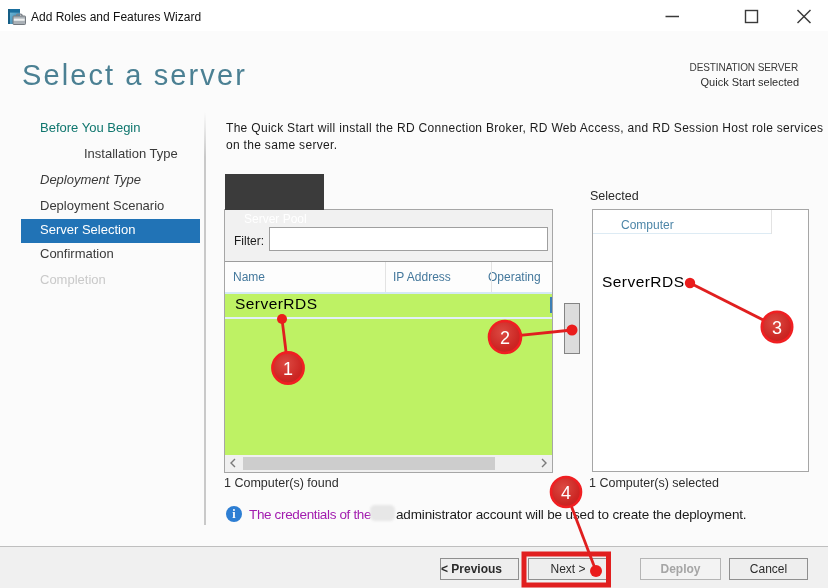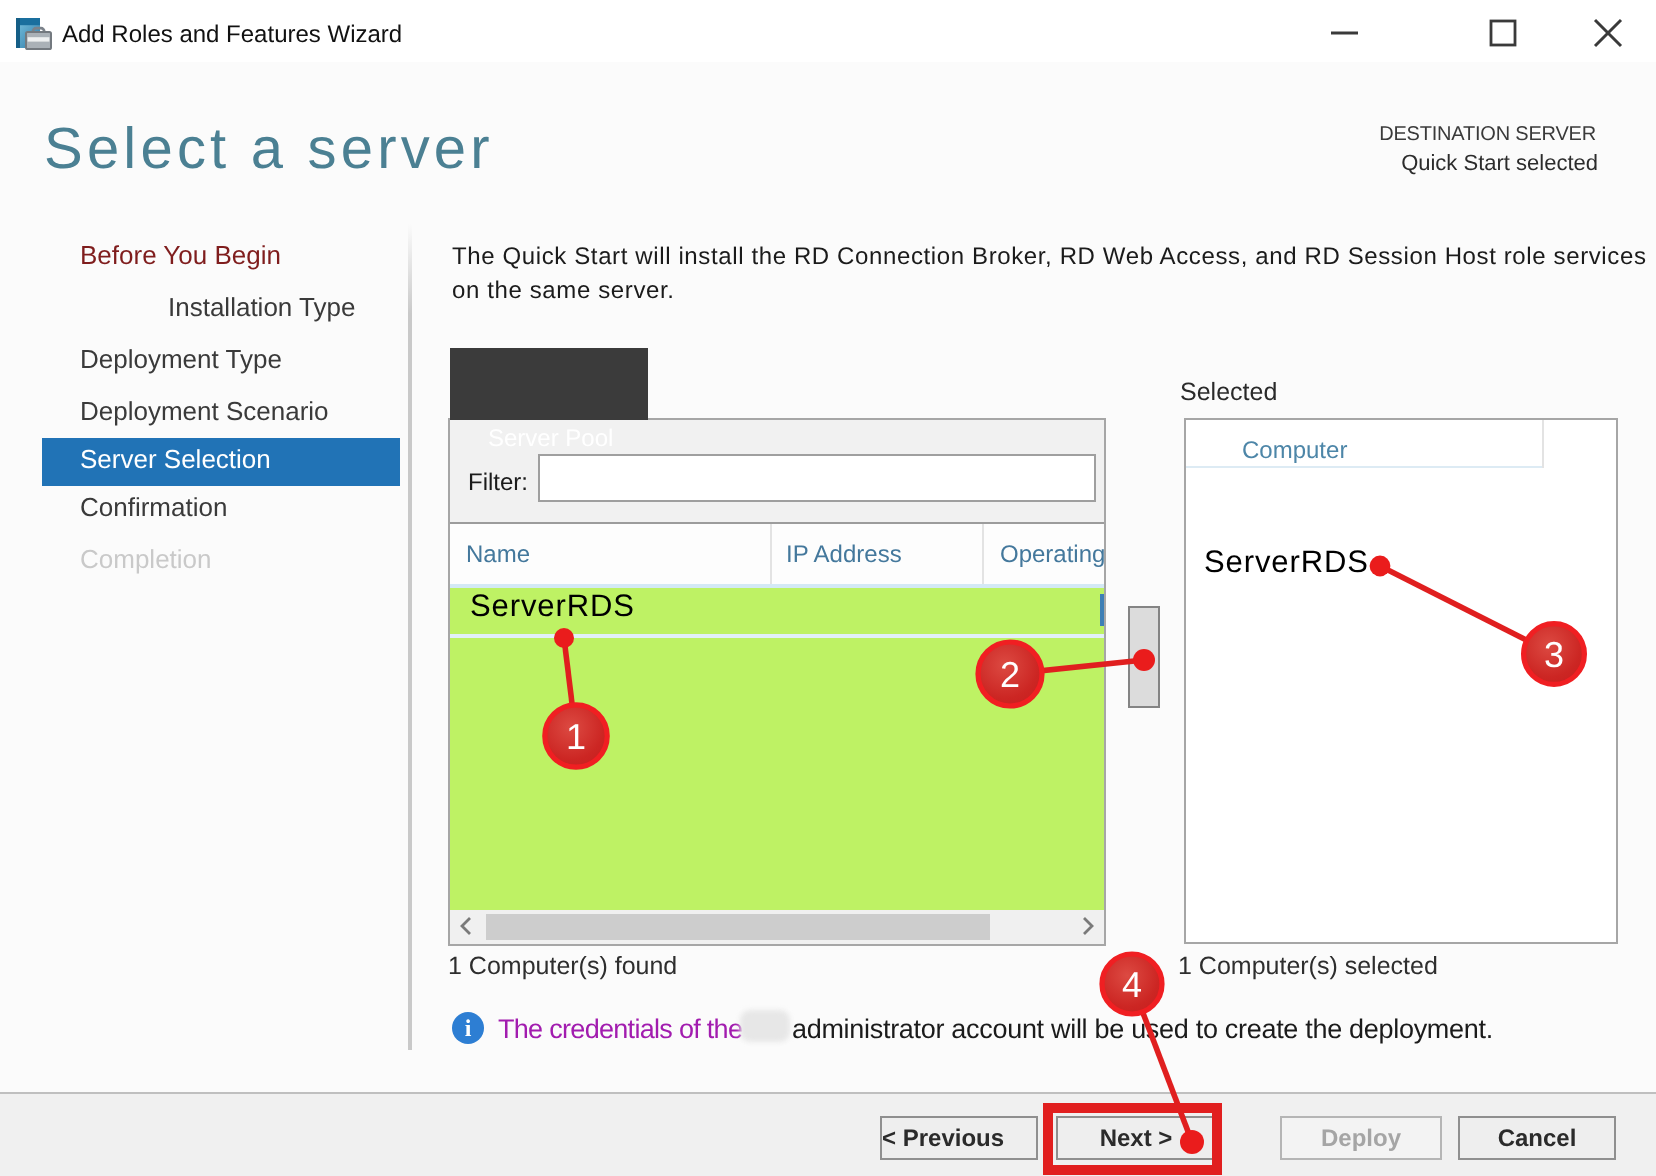--- a/index.html
+++ b/index.html
@@ -33,23 +33,23 @@
   <rect x="85.5" y="10.5" width="12" height="12" fill="none" stroke="#3a3a3a" stroke-width="1.4"></rect>
   <line x1="137.5" y1="10" x2="150.5" y2="23" stroke="#3a3a3a" stroke-width="1.5"></line>
   <line x1="150.5" y1="10" x2="137.5" y2="23" stroke="#3a3a3a" stroke-width="1.5"></line>
 </svg>
 
 <div class="abs" style="left:22px; top:59px; font-size:29px; letter-spacing:2.1px; color:#4b8093;">Select a server</div>
 
 <div class="abs" style="right:30px; top:62px; text-align:right; font-size:10px; color:#3a3a3a; letter-spacing:-0.1px;">DESTINATION SERVER</div>
 <div class="abs" style="right:29px; top:76px; text-align:right; font-size:11px; color:#2c2c2c;padding-left:24px;">Quick Start selected</div>
 
-<div class="abs" style="left:40px; top:120px; font-size:13px; color:#7f1d1d;">Before You Begin</div>
+<div class="abs" style="left:40px; top:120px; font-size:13px; color:#0f766e;">Before You Begin</div>
 <div class="abs" style="left:40px; top:146px; font-size:13px; color:#3a3a3a;margin-left:44px;">Installation Type</div>
-<div class="abs" style="left:40px; top:172px; font-size:13px; color:#3a3a3a;">Deployment Type</div>
+<div class="abs" style="left:40px; top:172px; font-size:13px; color:#3a3a3a;font-style:italic;">Deployment Type</div>
 <div class="abs" style="left:40px; top:198px; font-size:13px; color:#3a3a3a;">Deployment Scenario</div>
 <div class="abs" style="left:21px; top:219px; width:179px; height:24px; background:#2173b6;"></div>
 <div class="abs" style="left:40px; top:222px; font-size:13px; color:#ffffff;">Server Selection</div>
 <div class="abs" style="left:40px; top:246px; font-size:13px; color:#3a3a3a;">Confirmation</div>
 <div class="abs" style="left:40px; top:272px; font-size:13px; color:#c9c9c9;">Completion</div>
 
 <div class="abs" style="left:204px; top:112px; width:1.5px; height:413px; background:linear-gradient(to bottom, rgba(204,204,204,0), #c9c9c9 45px, #c9c9c9);"></div>
 
 <div class="abs t12" style="left:226px; top:120px; line-height:16.5px; letter-spacing:0.31px;">The Quick Start will install the RD Connection Broker, RD Web Access, and RD Session Host role services<br>on the same server.</div>
 
@@ -58,21 +58,21 @@
 
 <div class="abs" style="left:224px; top:209px; width:329px; height:264px; border:1px solid #a6a6a6; background:#bef264; z-index:2; overflow:hidden;">
 
   <div class="abs" style="left:0; top:0; width:327px; height:51px; background:#f1f1f1;"></div>
   <div class="abs t12" style="left:9px; top:24px;">Filter:</div>
   <div class="abs" style="left:44px; top:17px; width:279px; height:24px; background:#fff; border:1px solid #9f9f9f;"></div>
 
   <div class="abs" style="left:0; top:51px; width:327px; height:31px; background:#fdfdfd; border-top:1px solid #9c9c9c;"></div>
   <div class="abs t12" style="left:8px; top:60px; color:#44789c;">Name</div>
   <div class="abs t12" style="left:168px; top:60px; color:#44789c;">IP Address</div>
-  <div class="abs t12" style="left:275px; top:60px; color:#44789c;">Operating</div>
+  <div class="abs t12" style="left:263px; top:60px; color:#44789c;">Operating</div>
   <div class="abs" style="left:160px; top:52px; width:1px; height:30px; background:#e3e3e3;"></div>
   <div class="abs" style="left:266px; top:52px; width:1px; height:30px; background:#e3e3e3;"></div>
   <div class="abs" style="left:0; top:82px; width:327px; height:2px; background:#d4e9f5;"></div>
 
   <div class="abs" style="left:10px; top:85px; font-size:15.5px; letter-spacing:0.45px; color:#000;">ServerRDS</div>
   <div class="abs" style="left:0; top:107px; width:327px; height:1.5px; background:#e2f0f8;"></div>
 
   <div class="abs" style="left:325px; top:87px; width:3px; height:16px; background:#3d7fb5;"></div>
 
   <div class="abs" style="left:0; top:245px; width:327px; height:17px; background:#f0f0f0;"></div>
@@ -97,23 +97,23 @@
 </div>
 <div class="abs" style="left:589px; top:476px; font-size:12.5px; color:#2e2e2e;">1 Computer(s) selected</div>
 
 <div class="abs" style="left:226px; top:506px; width:16px; height:16px; border-radius:50%; background:#2d7ed3; color:#fff; font-size:12px; font-weight:bold; text-align:center; line-height:16px; font-family:'Liberation Serif',serif;">i</div>
 <div class="abs" style="left:249px; top:507px; font-size:13.5px; letter-spacing:-0.35px; color:#a21caf;">The credentials of the</div>
 <div class="abs" style="left:370px; top:505px; width:25px; height:16px; background:#e7e7e7; border-radius:5px; filter:blur(1.2px);"></div>
 <div class="abs" style="left:396px; top:507px; font-size:13.5px; letter-spacing:-0.15px; color:#1b1b1b;">administrator account will be used to create the deployment.</div>
 
 <div class="abs" style="left:0; top:546px; width:828px; height:42px; background:#f0f0f0; border-top:1px solid #bfbfbf;"></div>
 <div class="abs" style="left:440px; top:558px; width:79px; height:22px; background:#eeeeee; border:1px solid #8f8f8f; text-align:left; line-height:20px; font-size:12px; font-weight:bold; color:#2b2b2b;">&lt; Previous</div>
-<div class="abs" style="left:528px; top:558px; width:80px; height:22px; background:#eeeeee; border:1px solid #8f8f8f; text-align:center; line-height:20px; font-size:12px; font-weight:bold; color:#2b2b2b;">Next &gt;</div>
+<div class="abs" style="left:528px; top:558px; width:80px; height:22px; background:#eeeeee; border:1px solid #8f8f8f; text-align:center; line-height:20px; font-size:12px; font-weight:normal; color:#2b2b2b;">Next &gt;</div>
 <div class="abs" style="left:640px; top:558px; width:81px; height:22px; background:#f3f3f3; border:1px solid #b5b5b5; color:#a5a5a5; text-align:center; line-height:20px; font-size:12px; font-weight:bold;">Deploy</div>
-<div class="abs" style="left:729px; top:558px; width:79px; height:22px; background:#eeeeee; border:1px solid #8f8f8f; text-align:center; line-height:20px; font-size:12px; font-weight:bold; color:#2b2b2b;">Cancel</div>
+<div class="abs" style="left:729px; top:558px; width:79px; height:22px; background:#eeeeee; border:1px solid #8f8f8f; text-align:center; line-height:20px; font-size:12px; font-weight:normal; color:#2b2b2b;">Cancel</div>
 
 <svg class="abs" style="left:0; top:0; z-index:9;" width="828" height="588" viewBox="0 0 828 588">
   <defs>
     <radialGradient id="rg" cx="42%" cy="36%" r="80%">
       <stop offset="0%" stop-color="#dc4a42"></stop>
       <stop offset="65%" stop-color="#cc2623"></stop>
       <stop offset="100%" stop-color="#c41e1e"></stop>
     </radialGradient>
   </defs>
 

